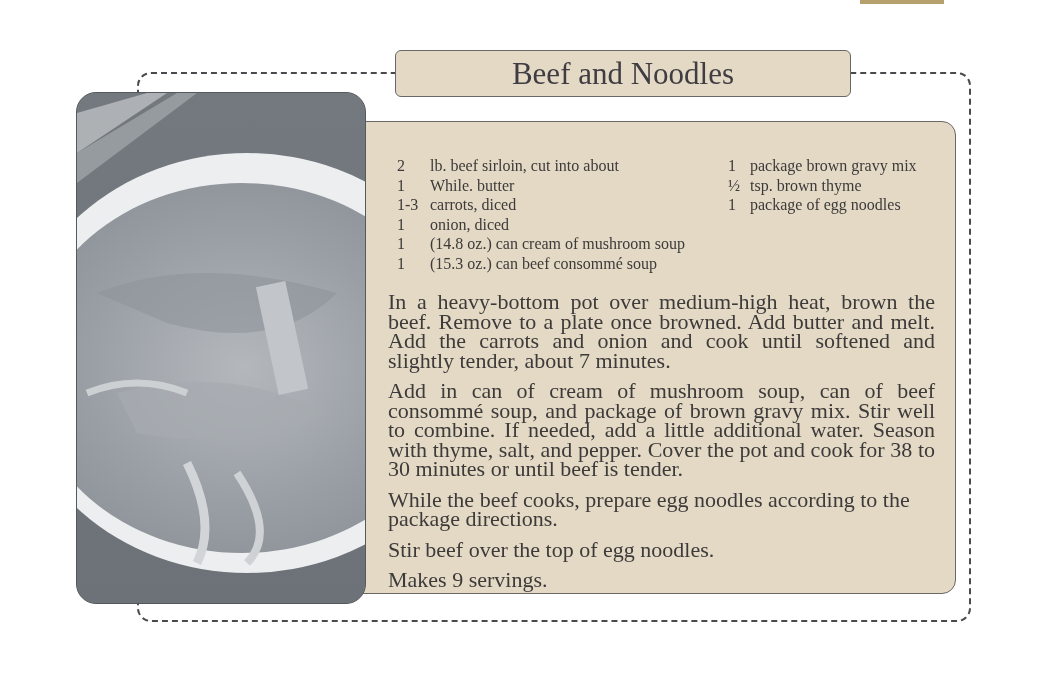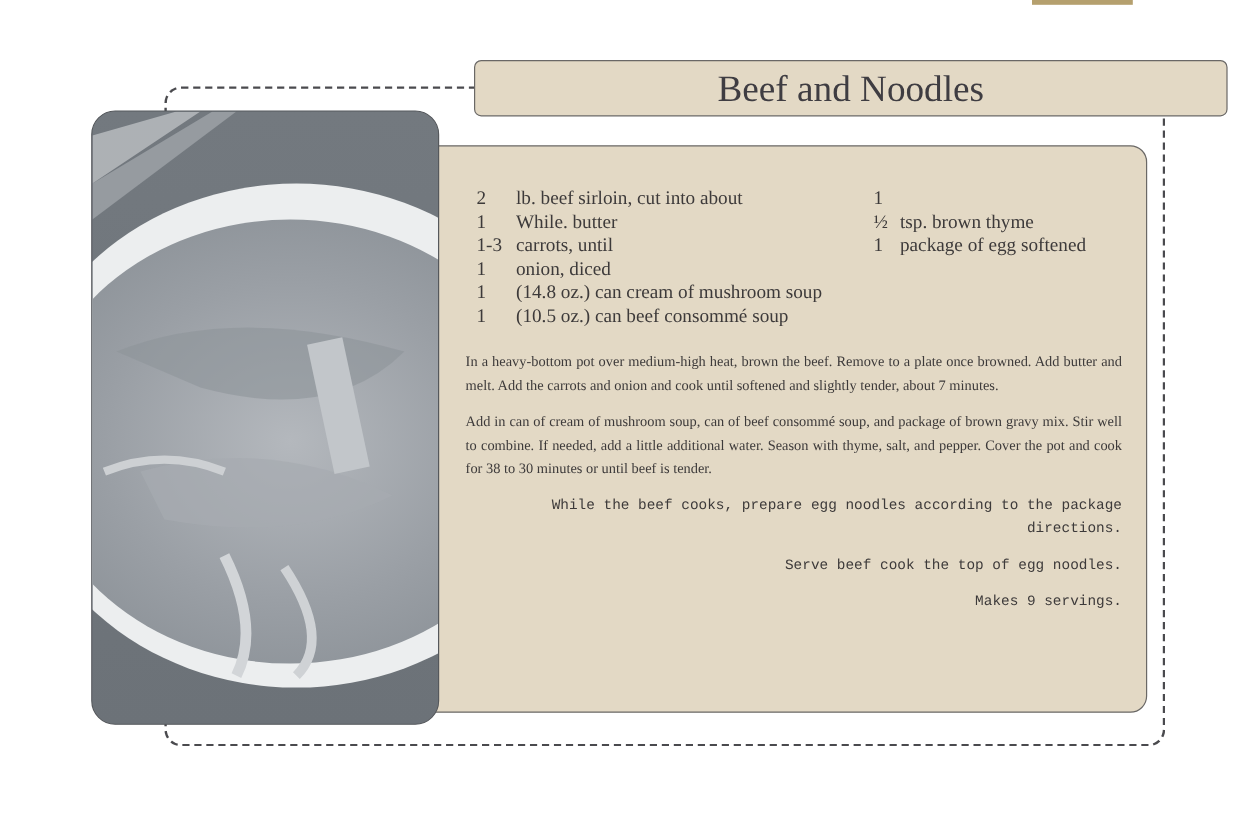--- a/index.html
+++ b/index.html
@@ -6,21 +6,21 @@
   body {
     width: 1050px; height: 693px; background: #ffffff; position: relative; overflow: hidden;
     font-family: "DejaVu Serif", "Liberation Serif", serif; color: #3d3a3a;
   }
   .top-tab { position: absolute; left: 860px; top: 0; width: 84px; height: 4px; background: #b5a06e; }
   .dashed-frame {
     position: absolute; left: 137px; top: 72px; width: 834px; height: 550px;
     border: 2.5px dashed #4a4a4e; border-radius: 14px; box-sizing: border-box;
   }
   .title-box {
-    position: absolute; left: 395px; top: 50px; width: 628px; height: 47px;
+    position: absolute; left: 395px; top: 50px; width: 456px; height: 47px;
     background: #e3d9c5; border: 1px solid #6a6866; border-radius: 6px; box-sizing: border-box;
     display: flex; align-items: center; justify-content: center;
   }
   .title-box h1 {
     margin: 0; font-family: "Liberation Serif", serif; font-weight: normal; font-size: 31px; color: #3f3d42;
   }
   .content-card {
     position: absolute; left: 345px; top: 121px; width: 611px; height: 473px;
     background: #e3d9c5; border: 1px solid #6a6866; border-radius: 0 14px 14px 0; box-sizing: border-box;
   }
@@ -34,24 +34,24 @@
     position: absolute; left: 397px; top: 156px; font-family: "Liberation Serif", serif; font-size: 16px;
     line-height: 19.5px; color: #3d3a3a;
   }
   .ingredients.right { left: 728px; }
   .ing-row { display: flex; white-space: nowrap; }
   .ing-qty { width: 33px; }
   .ing-qty.narrow { width: 22px; }
   .ing-qty.none { width: 0; }
   .directions {
     position: absolute; left: 388px; top: 292px; width: 547px;
-    font-family: "Liberation Serif", serif; font-size: 12px; line-height: 19.5px; color: #3d3a3a;
+    font-family: "Liberation Serif", serif; font-size: 22px; line-height: 19.5px; color: #3d3a3a;
   }
   .directions p { margin: 0 0 11px 0; text-align: justify; }
-  .directions p.last-line-left { text-align: right; font-family: Liberation Mono, monospace; }
+  .directions p.last-line-left { text-align: left; }
 </style>
 </head>
 <body>
 
 <div class="top-tab"></div>
 <div class="dashed-frame"></div>
 
 <div class="content-card"></div>
 
 <div class="photo" aria-label="Bowl of beef and noodles in gravy">
@@ -89,49 +89,50 @@
   <div class="ing-row">
       <span class="ing-qty">2</span>
       <span>lb. beef sirloin, cut into about</span>
     </div>
   <div class="ing-row">
       <span class="ing-qty">1</span>
       <span>While. butter</span>
     </div>
   <div class="ing-row">
       <span class="ing-qty">1-3</span>
-      <span>carrots, until</span>
+      <span>carrots, diced</span>
     </div>
   <div class="ing-row">
       <span class="ing-qty">1</span>
       <span>onion, diced</span>
     </div>
   <div class="ing-row">
       <span class="ing-qty">1</span>
       <span>(14.8 oz.) can cream of mushroom soup</span>
     </div>
   <div class="ing-row">
       <span class="ing-qty">1</span>
-      <span>(10.5 oz.) can beef consommé soup</span>
+      <span>(15.3 oz.) can beef consommé soup</span>
     </div>
 </div>
 
 <div class="ingredients right">
   <div class="ing-row">
       <span class="ing-qty narrow">1</span>
+      <span>package brown gravy mix</span>
     </div>
   <div class="ing-row">
       <span class="ing-qty narrow">½</span>
       <span>tsp. brown thyme</span>
     </div>
   <div class="ing-row">
       <span class="ing-qty narrow">1</span>
-      <span>package of egg softened</span>
+      <span>package of egg noodles</span>
     </div>
 </div>
 
 <div class="directions">
   <p>In a heavy-bottom pot over medium-high heat, brown the beef. Remove to a plate once browned. Add butter and melt. Add the carrots and onion and cook until softened and slightly tender, about 7 minutes.</p>
   <p>Add in can of cream of mushroom soup, can of beef consommé soup, and package of brown gravy mix. Stir well to combine. If needed, add a little additional water. Season with thyme, salt, and pepper. Cover the pot and cook for 38 to 30 minutes or until beef is tender.</p>
   <p class="last-line-left">While the beef cooks, prepare egg noodles according to the package directions.</p>
-  <p class="last-line-left">Serve beef cook the top of egg noodles.</p>
+  <p class="last-line-left">Stir beef over the top of egg noodles.</p>
   <p class="last-line-left">Makes 9 servings.</p>
 </div>
 
 </body></html>

